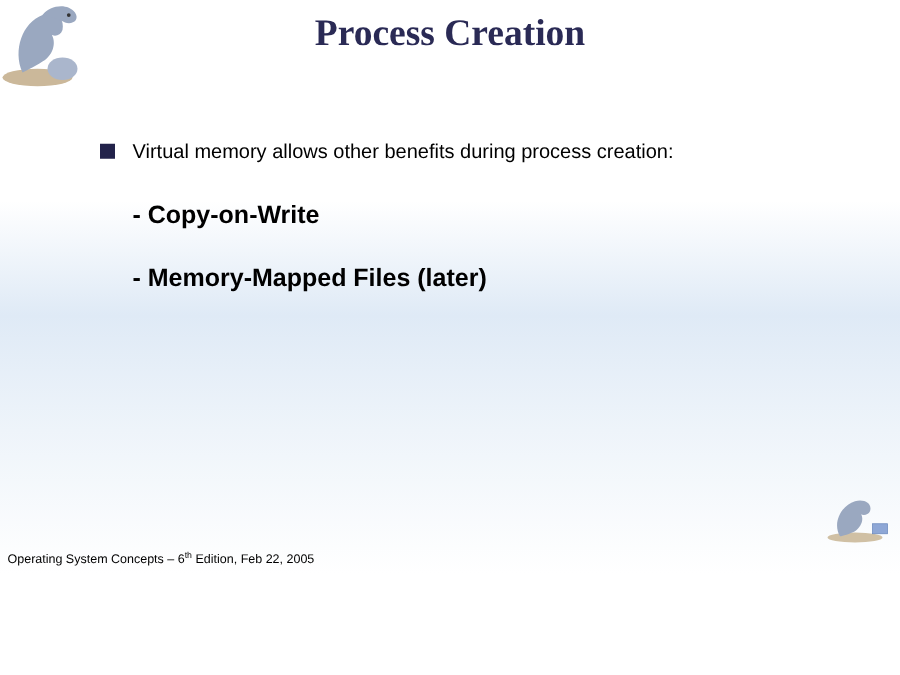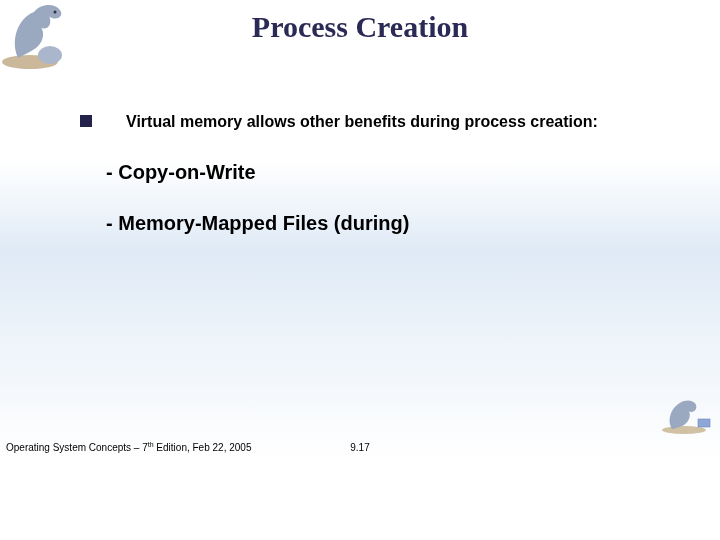--- a/index.html
+++ b/index.html
@@ -49,24 +49,23 @@
   }
   .sq {
     width: 12px;
     height: 12px;
     background: #22224a;
     flex: 0 0 auto;
     margin-top: 3px;
   }
   .bullet-text {
     font-size: 16px;
-    font-weight: bold;
+    font-weight: normal;
     color: #000;
     line-height: 1.3;
-    margin-left: 20px;
   }
   .sub {
     margin-left: 26px;
     font-size: 20px;
     font-weight: bold;
     color: #000;
     margin-bottom: 28px;
   }
   .footer {
     position: absolute;
@@ -116,31 +115,30 @@
   </div>
 
   <h1 class="title">Process Creation</h1>
 
   <div class="content">
     <div class="bullet-row">
       <div class="sq"></div>
       <div class="bullet-text">Virtual memory allows other benefits during process creation:</div>
     </div>
     <div class="sub">- Copy-on-Write</div>
-    <div class="sub">- Memory-Mapped Files (during)</div>
+    <div class="sub">- Memory-Mapped Files (later)</div>
   </div>
 
   <div class="dino-br">
     <svg viewBox="0 0 54 40" width="54" height="40">
       <ellipse cx="24" cy="35" rx="22" ry="4" fill="#d0c0a4"></ellipse>
       <path d="M12 34 C 6 24, 12 10, 24 6 C 32 4, 38 8, 36 14 C 34 18, 28 18, 27 14 C 32 18, 30 26, 24 30 C 20 32, 14 34, 12 34 Z" fill="#9aa8c0"></path>
       <rect x="38" y="24" width="12" height="8" fill="#8ea7d6" stroke="#6a88bd" stroke-width="0.6"></rect>
     </svg>
   </div>
 
   <div class="footer">
     <div class="foot-left">
-      <span>Operating System Concepts – 7</span><sup>th</sup><span> Edition, Feb 22, 2005</span>
+      <span>Operating System Concepts – 6</span><sup>th</sup><span> Edition, Feb 22, 2005</span>
     </div>
-    <div class="foot-center">9.17</div>
   </div>
 
 </div>
 
 </body></html>

